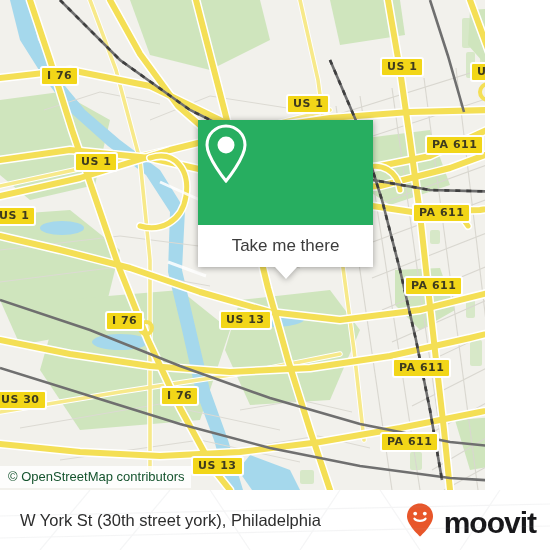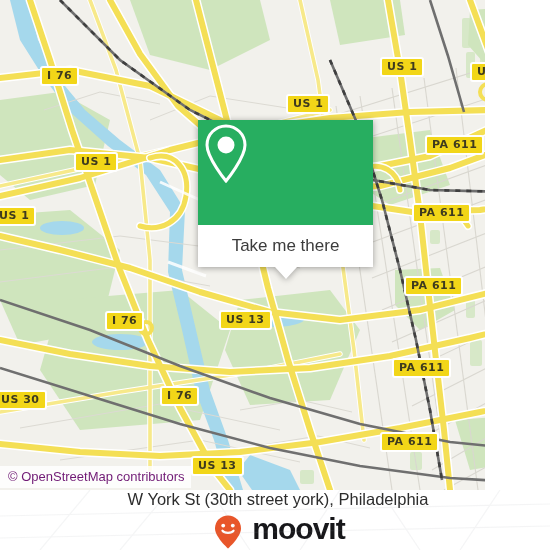--- a/index.html
+++ b/index.html
@@ -48,37 +48,36 @@
     border-left:11px solid transparent;
     border-right:11px solid transparent;
     border-top:12px solid #ffffff;
   }
 
   
   .attrib{
     position:absolute;left:0;top:466px;
     padding:2px 6px 3px 8px;
     background:rgba(255,255,255,.82);
-    color:#701a75;font-size:13px;line-height:17px;
+    color:#14532d;font-size:13px;line-height:17px;
     white-space:nowrap;
   }
 
   
   .bottombar{
     position:absolute;left:0;top:490px;width:550px;height:60px;
     background:#ffffff;
     display:flex;align-items:center;
     box-sizing:border-box;padding:0 14px 0 20px;
     overflow:hidden;
-    flex-direction:column;
   }
   .bottombar .title{
     flex:1 1 auto;color:#2d2d2d;font-size:16.5px;white-space:nowrap;
   }
-  .logo{display:flex;align-items:flex-start;gap:7px;flex:0 0 auto;}
+  .logo{display:flex;align-items:flex-end;gap:7px;flex:0 0 auto;}
   .logo-word{color:#17171a;font-size:30px;font-weight:bold;letter-spacing:-1px;line-height:30px;}
   .bar-watermark{
     position:absolute;left:0;top:0;width:550px;height:60px;opacity:.10;pointer-events:none;
   }
 </style>
 </head>
 <body>
 
 <div id="app">
 

